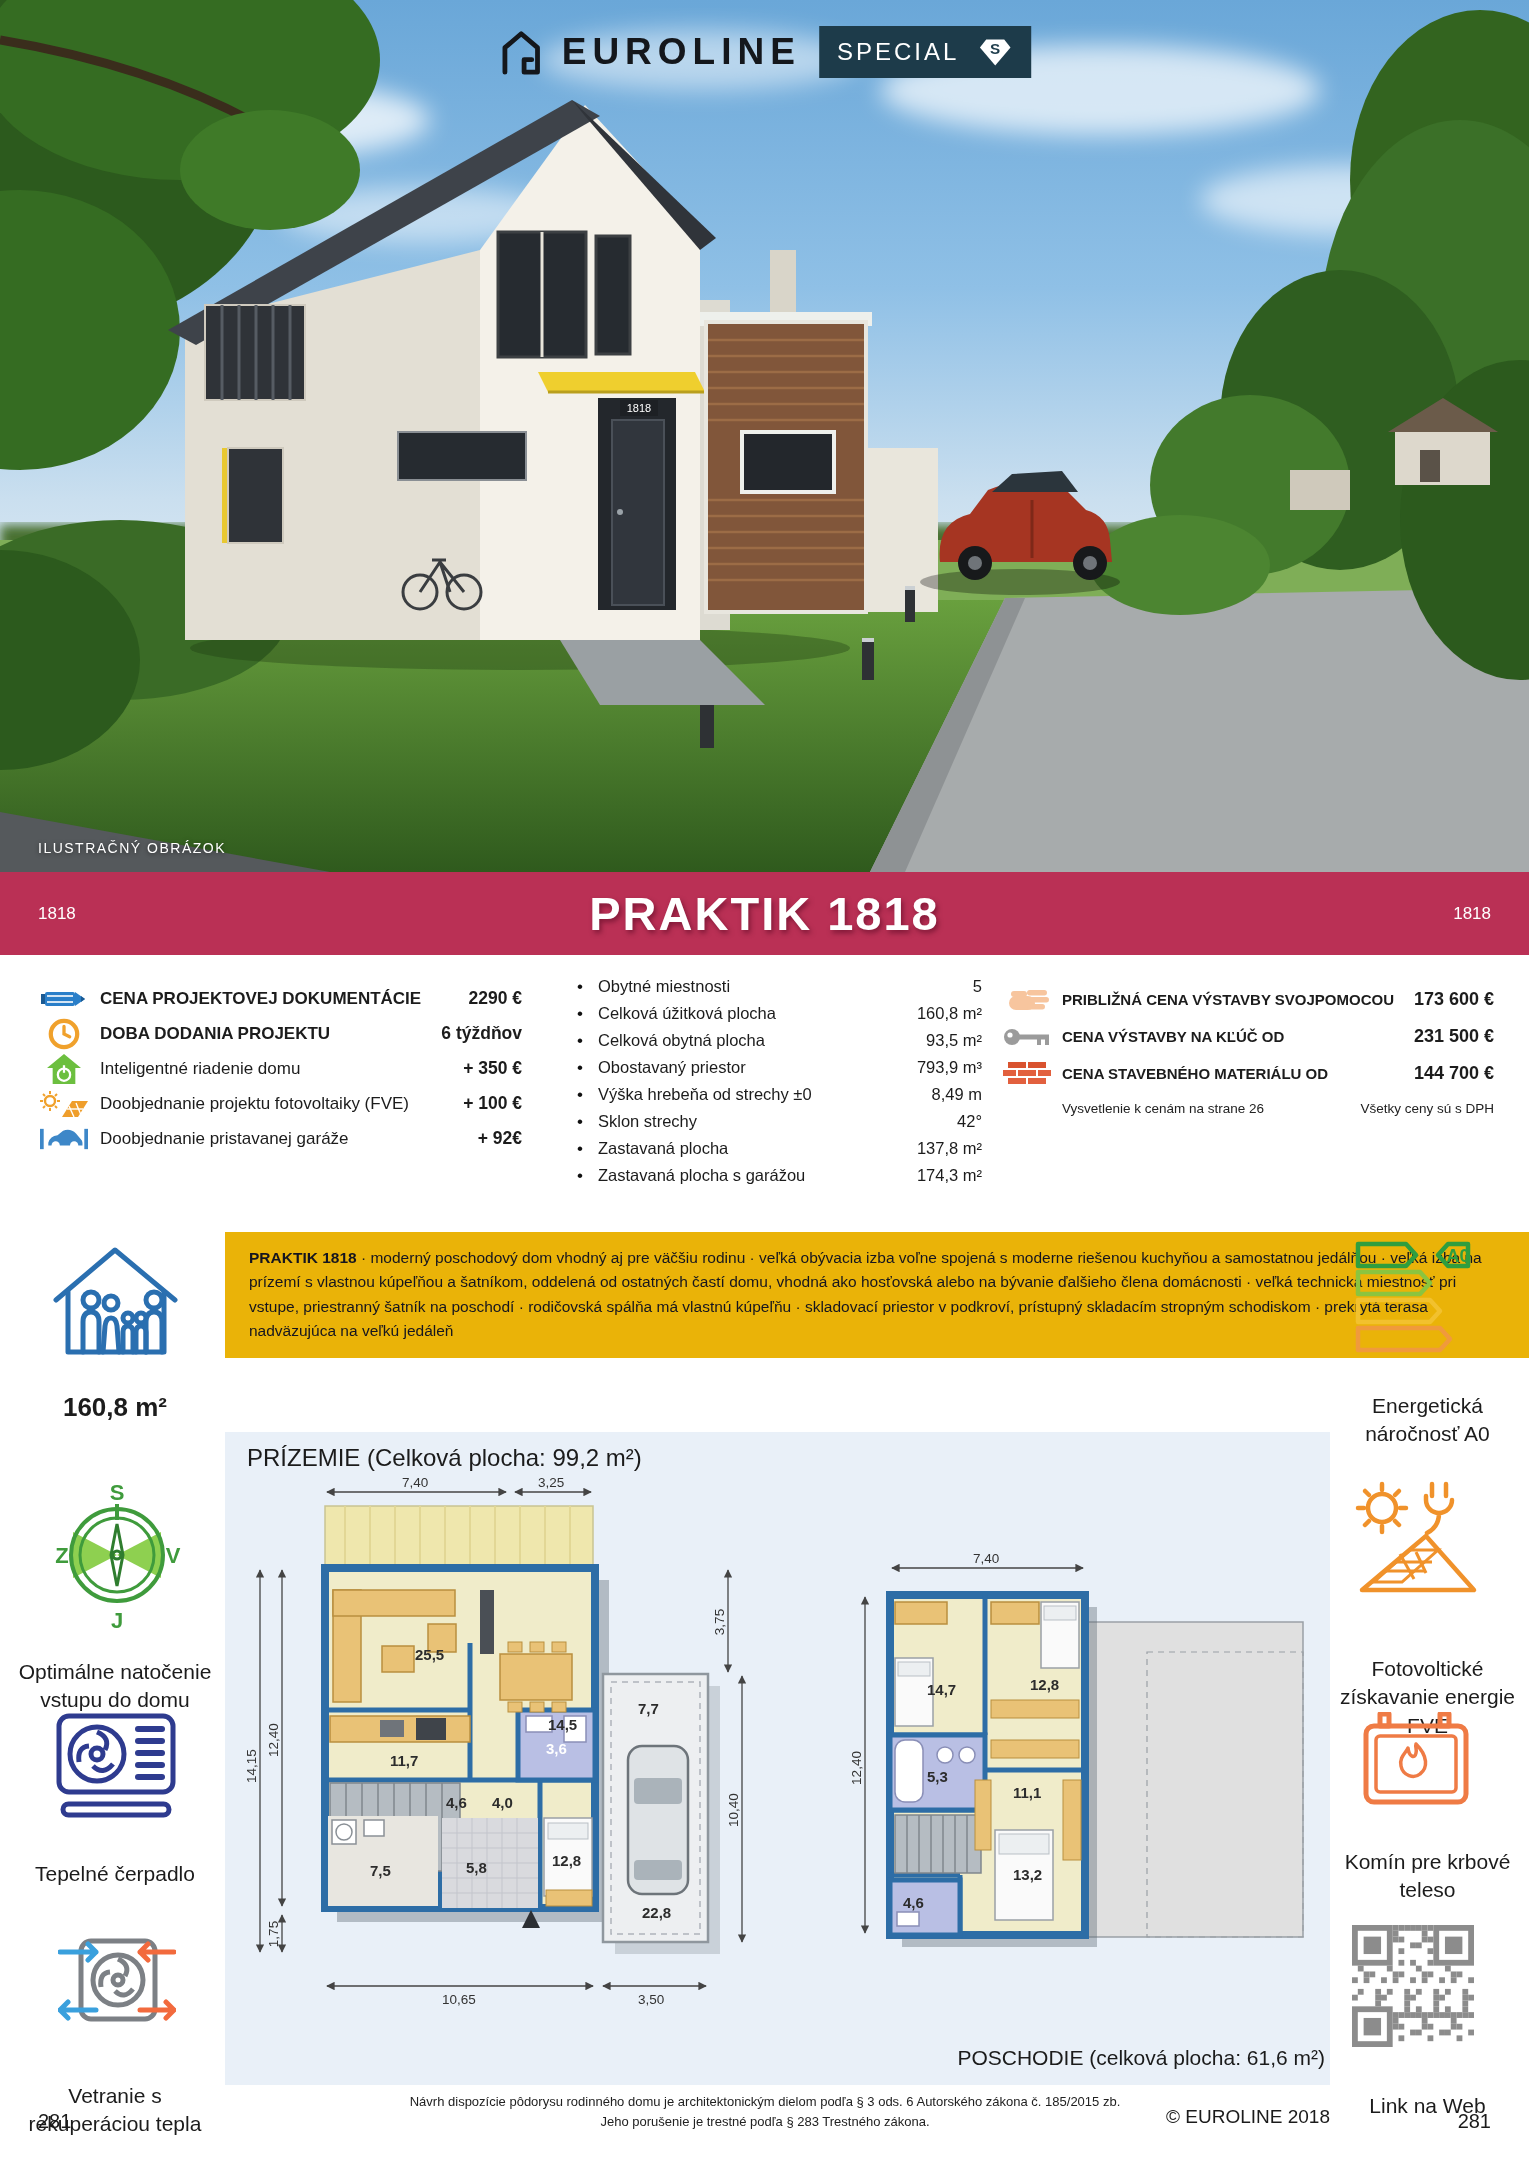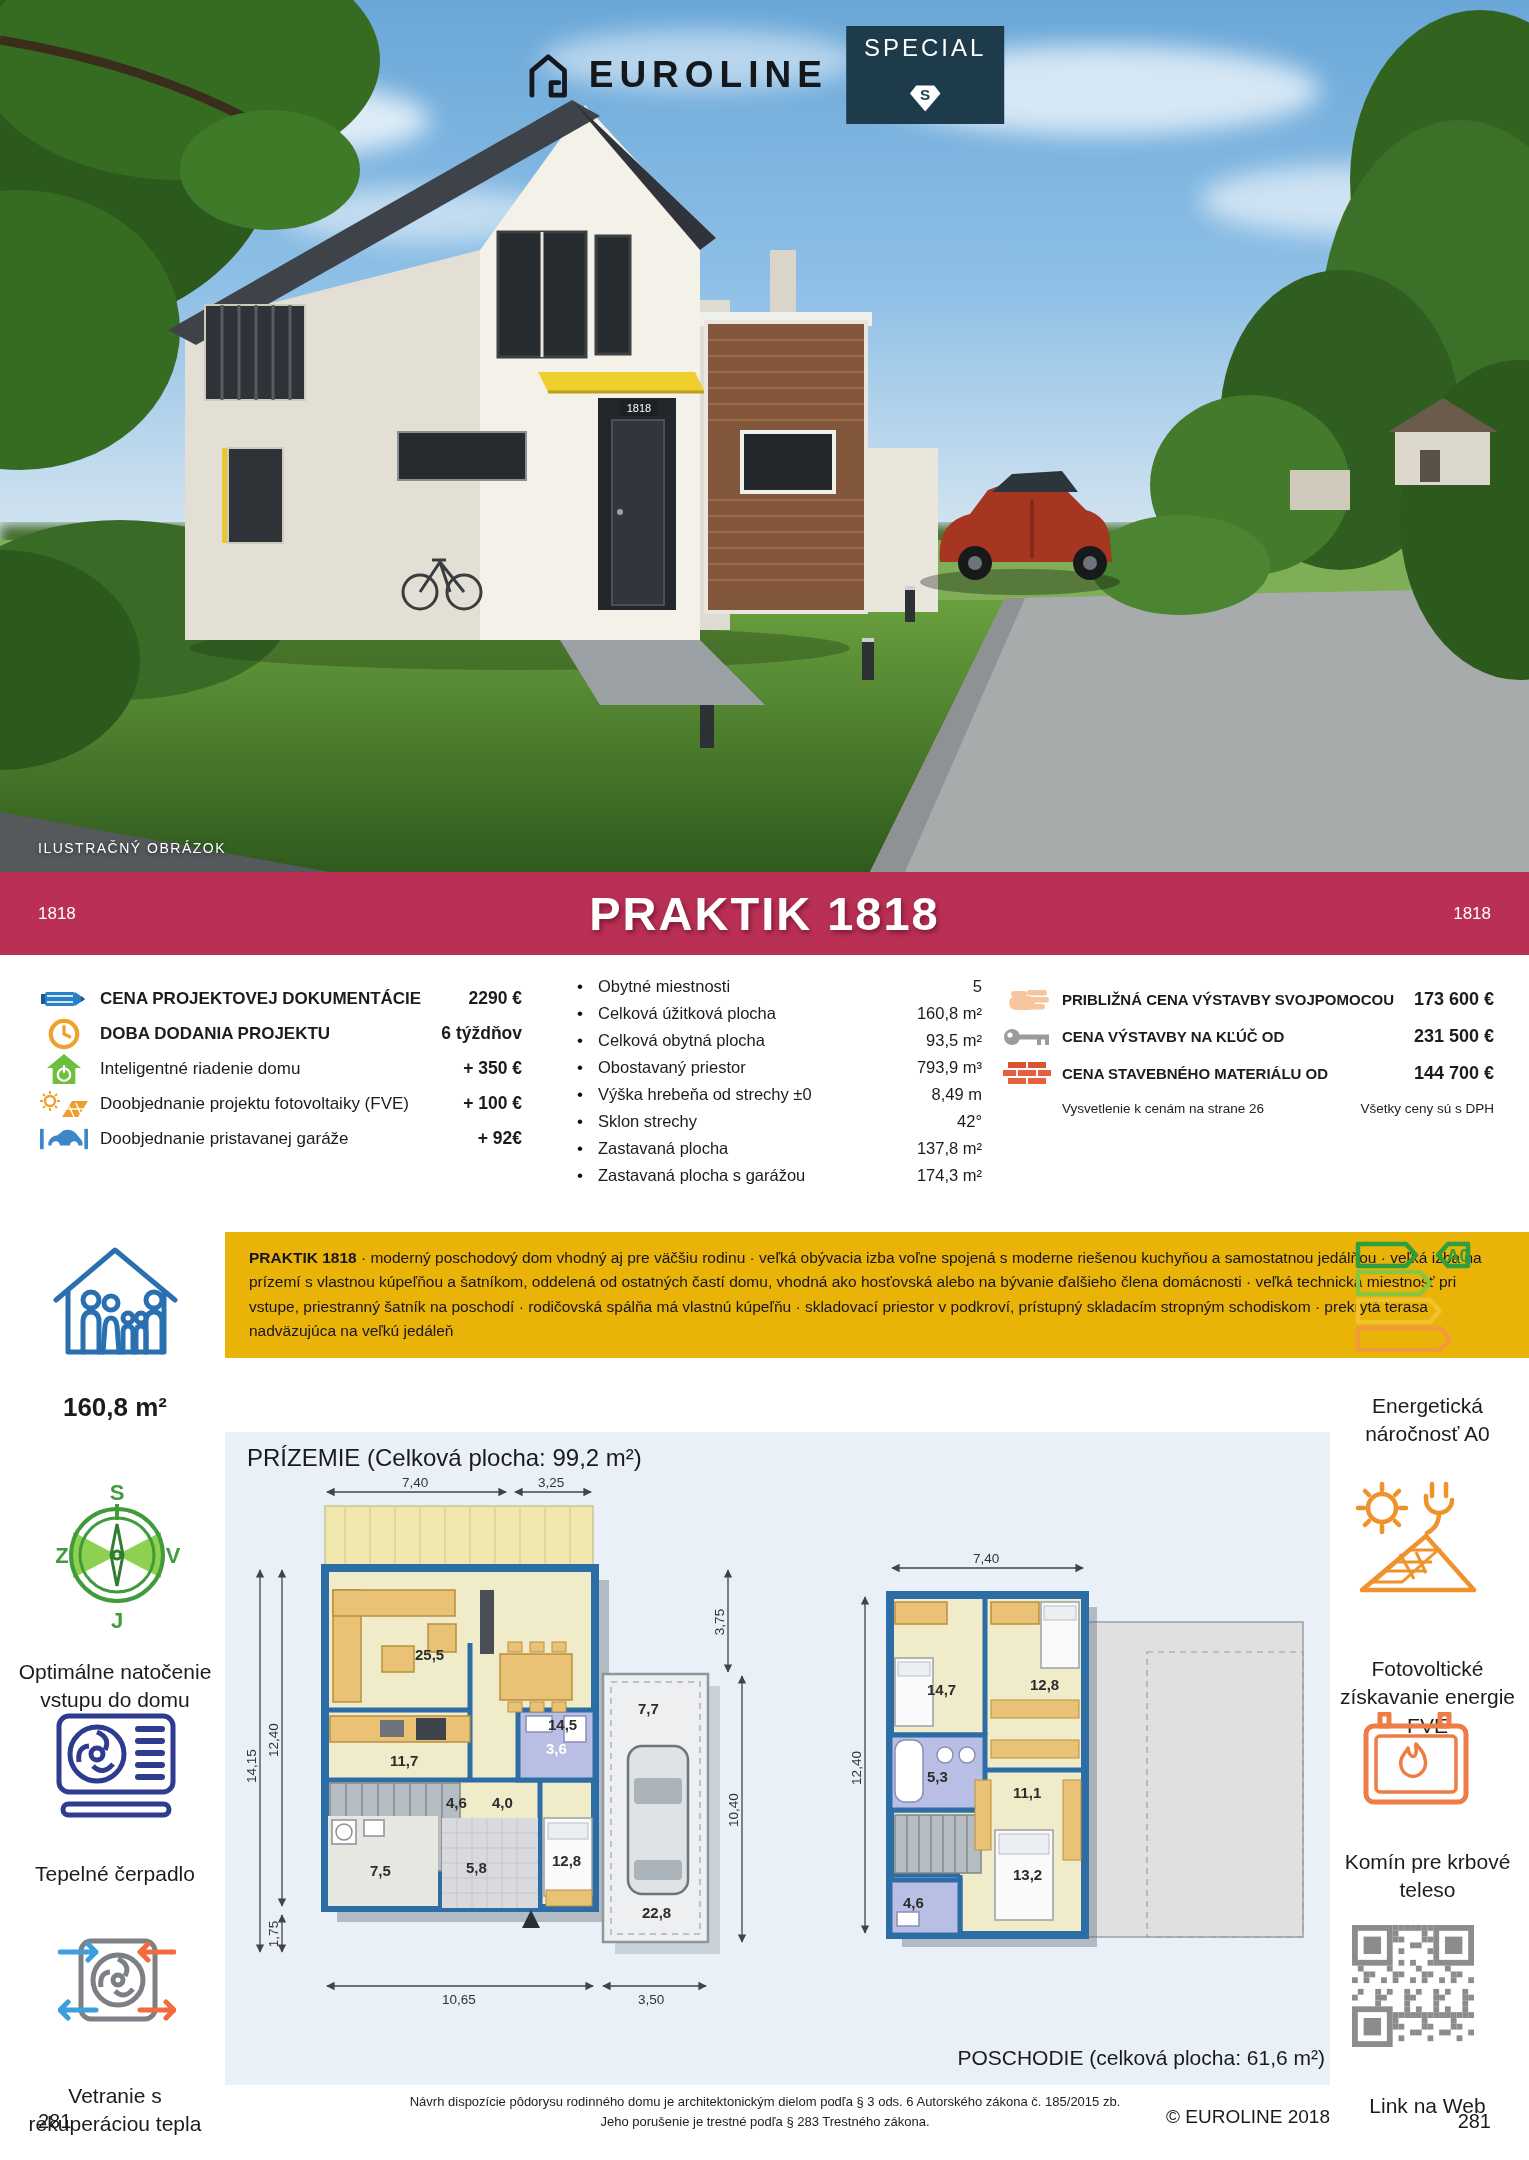--- a/index.html
+++ b/index.html
@@ -3,21 +3,21 @@
 <meta charset="utf-8">
 <style>
   html,body{margin:0;padding:0;background:#ffffff;font-family:"Liberation Sans",sans-serif;color:#1c1c1c;}
   .page{position:relative;width:1529px;height:2160px;overflow:hidden;background:#fff;}
 
   
   .photo{position:absolute;top:0;left:0;width:1529px;height:872px;overflow:hidden;}
   .photo svg{display:block;}
   .logo-bar{position:absolute;top:26px;left:50%;transform:translateX(-50%);display:flex;align-items:center;gap:18px;}
   .brand{font-size:37px;font-weight:700;letter-spacing:6px;color:#14171c;}
-  .badge{display:flex;align-items:center;gap:18px;background:#1d3b4a;color:#fff;padding:8px 18px;flex-direction:column;}
+  .badge{display:flex;align-items:center;gap:18px;background:#1d3b4a;color:#fff;padding:8px 18px;}
   .badge-label{font-size:24px;letter-spacing:3px;font-weight:400;}
   .photo-caption{position:absolute;left:38px;bottom:16px;color:#fff;font-size:14px;letter-spacing:1.5px;text-shadow:0 1px 4px rgba(0,0,0,.55);}
 
   
   .banner{position:absolute;top:872px;left:0;width:100%;height:83px;background:#ba3055;display:flex;align-items:center;justify-content:center;}
   .banner .code{position:absolute;top:50%;transform:translateY(-50%);color:#fff;font-size:17px;}
   .code-left{left:38px}.code-right{right:38px}
   .banner-title{color:#fff;font-size:47px;font-weight:800;letter-spacing:2px;text-shadow:2px 3px 5px rgba(70,0,25,.5);}
 
   

